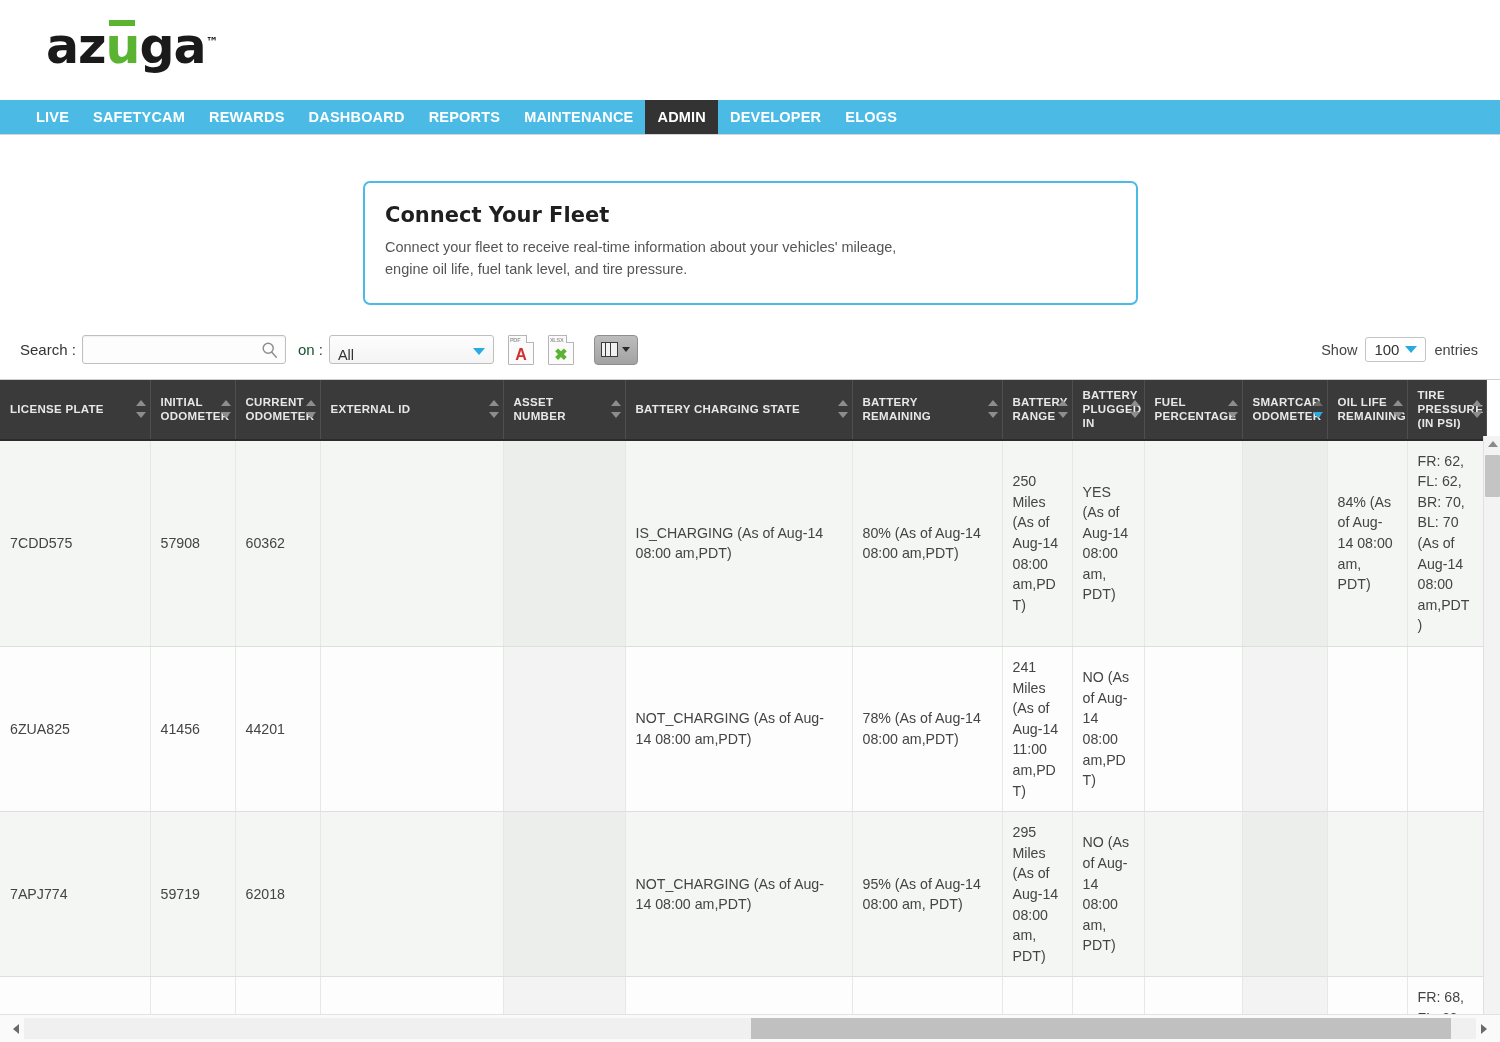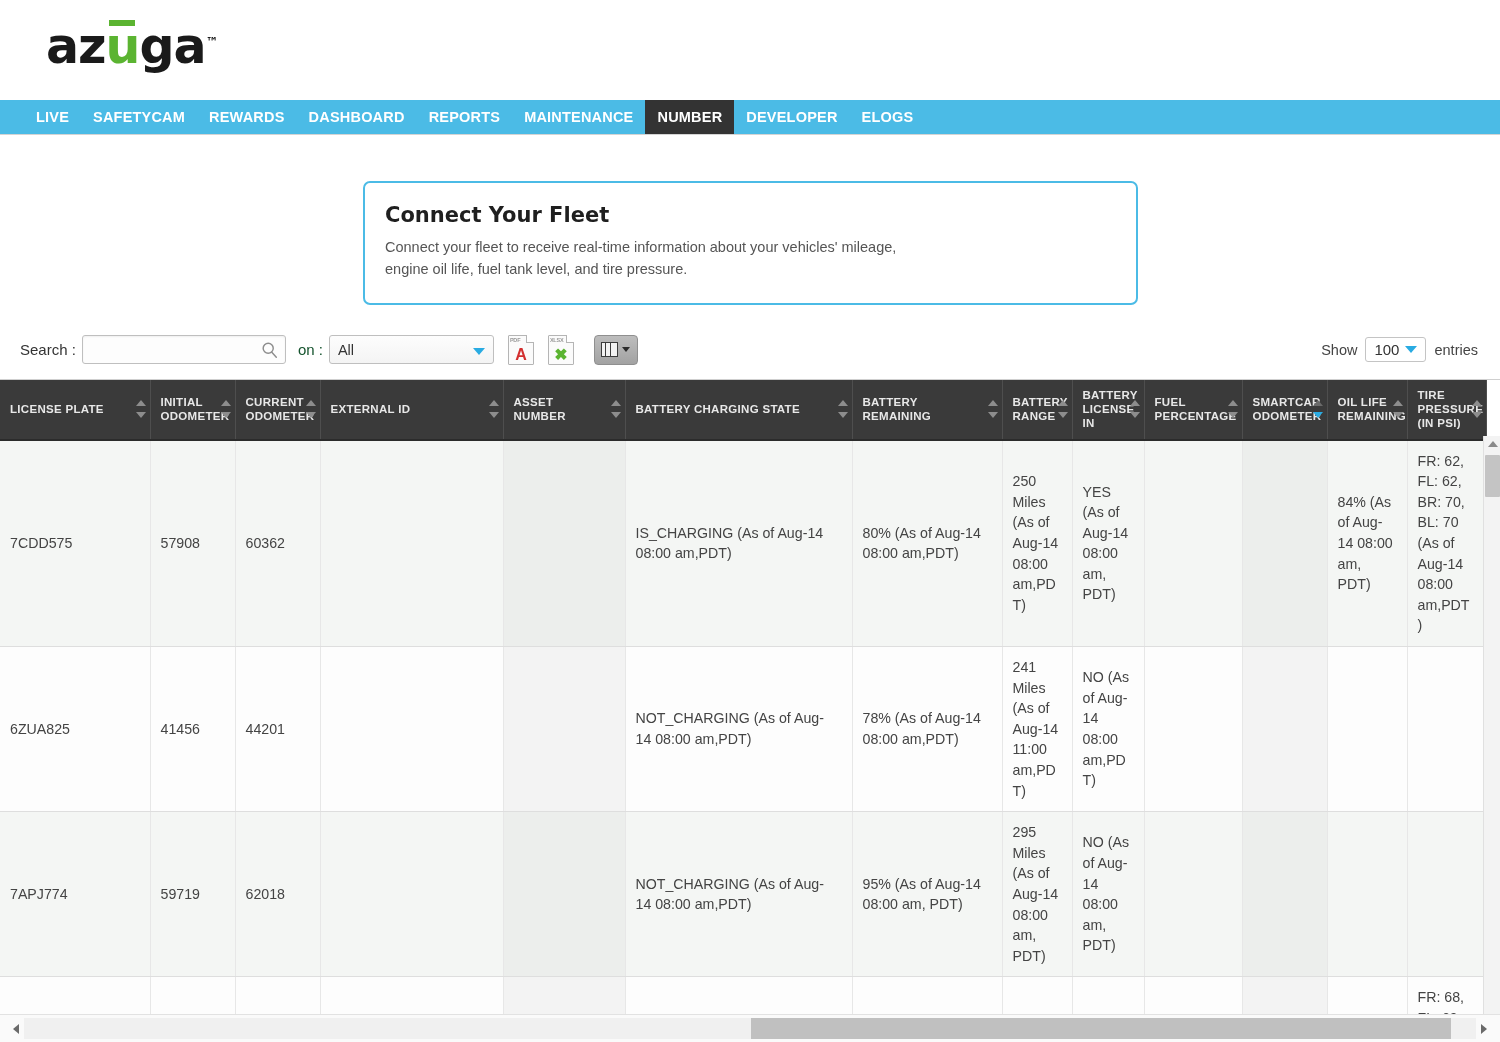--- a/index.html
+++ b/index.html
@@ -142,21 +142,21 @@
     width: 18px; height: 20px;
     pointer-events: none;
   }
   .on-label { font-size: 15px; color: #14532d; margin: 0 6px 0 12px; }
   .select-box {
     position: relative;
     width: 165px; height: 29px;
     border: 1px solid #bfbfbf;
     border-radius: 3px;
     background: linear-gradient(#fdfdfd,#f4f4f4);
-    display: flex; align-items: center;
+    display: flex; align-items: flex-end;
     padding: 0 33px 0 8px;
     font-size: 14.5px;
     color: #333;
     cursor: pointer;
   }
   .caret-blue {
     position: absolute; right: 8px; top: 12px;
     width: 0; height: 0;
     border-left: 6px solid transparent;
     border-right: 6px solid transparent;
@@ -370,21 +370,21 @@
   <div class="logo"><span>az</span><span class="u-wrap"><span class="bar"></span><span>u</span></span><span>ga</span><span class="tm">™</span></div>
 </div>
 
 <div class="navbar">
   <div class="nav-item">LIVE</div>
   <div class="nav-item">SAFETYCAM</div>
   <div class="nav-item">REWARDS</div>
   <div class="nav-item">DASHBOARD</div>
   <div class="nav-item">REPORTS</div>
   <div class="nav-item">MAINTENANCE</div>
-  <div class="nav-item active">NUMBER</div>
+  <div class="nav-item active">ADMIN</div>
   <div class="nav-item">DEVELOPER</div>
   <div class="nav-item">ELOGS</div>
 </div>
 
 <div class="connect-panel-wrap">
   <div class="connect-panel">
     <div class="connect-left">
       <div class="connect-title">Connect Your Fleet</div>
       <p class="connect-desc">Connect your fleet to receive real-time information about your vehicles' mileage, engine oil life, fuel tank level, and tire pressure.</p>
     </div>
@@ -478,21 +478,21 @@
                 <span class="dn"></span>
               </span></th>
             <th><span>BATTERY REMAINING</span><span class="sort-ind">
                 <span class="up"></span>
                 <span class="dn"></span>
               </span></th>
             <th><span>BATTERY RANGE</span><span class="sort-ind">
                 <span class="up"></span>
                 <span class="dn"></span>
               </span></th>
-            <th><span>BATTERY LICENSE IN</span><span class="sort-ind">
+            <th><span>BATTERY PLUGGED IN</span><span class="sort-ind">
                 <span class="up"></span>
                 <span class="dn"></span>
               </span></th>
             <th><span>FUEL PERCENTAGE</span><span class="sort-ind">
                 <span class="up"></span>
                 <span class="dn"></span>
               </span></th>
             <th><span>SMARTCAR ODOMETER</span><span class="sort-ind desc">
                 <span class="up"></span>
                 <span class="dn"></span>

